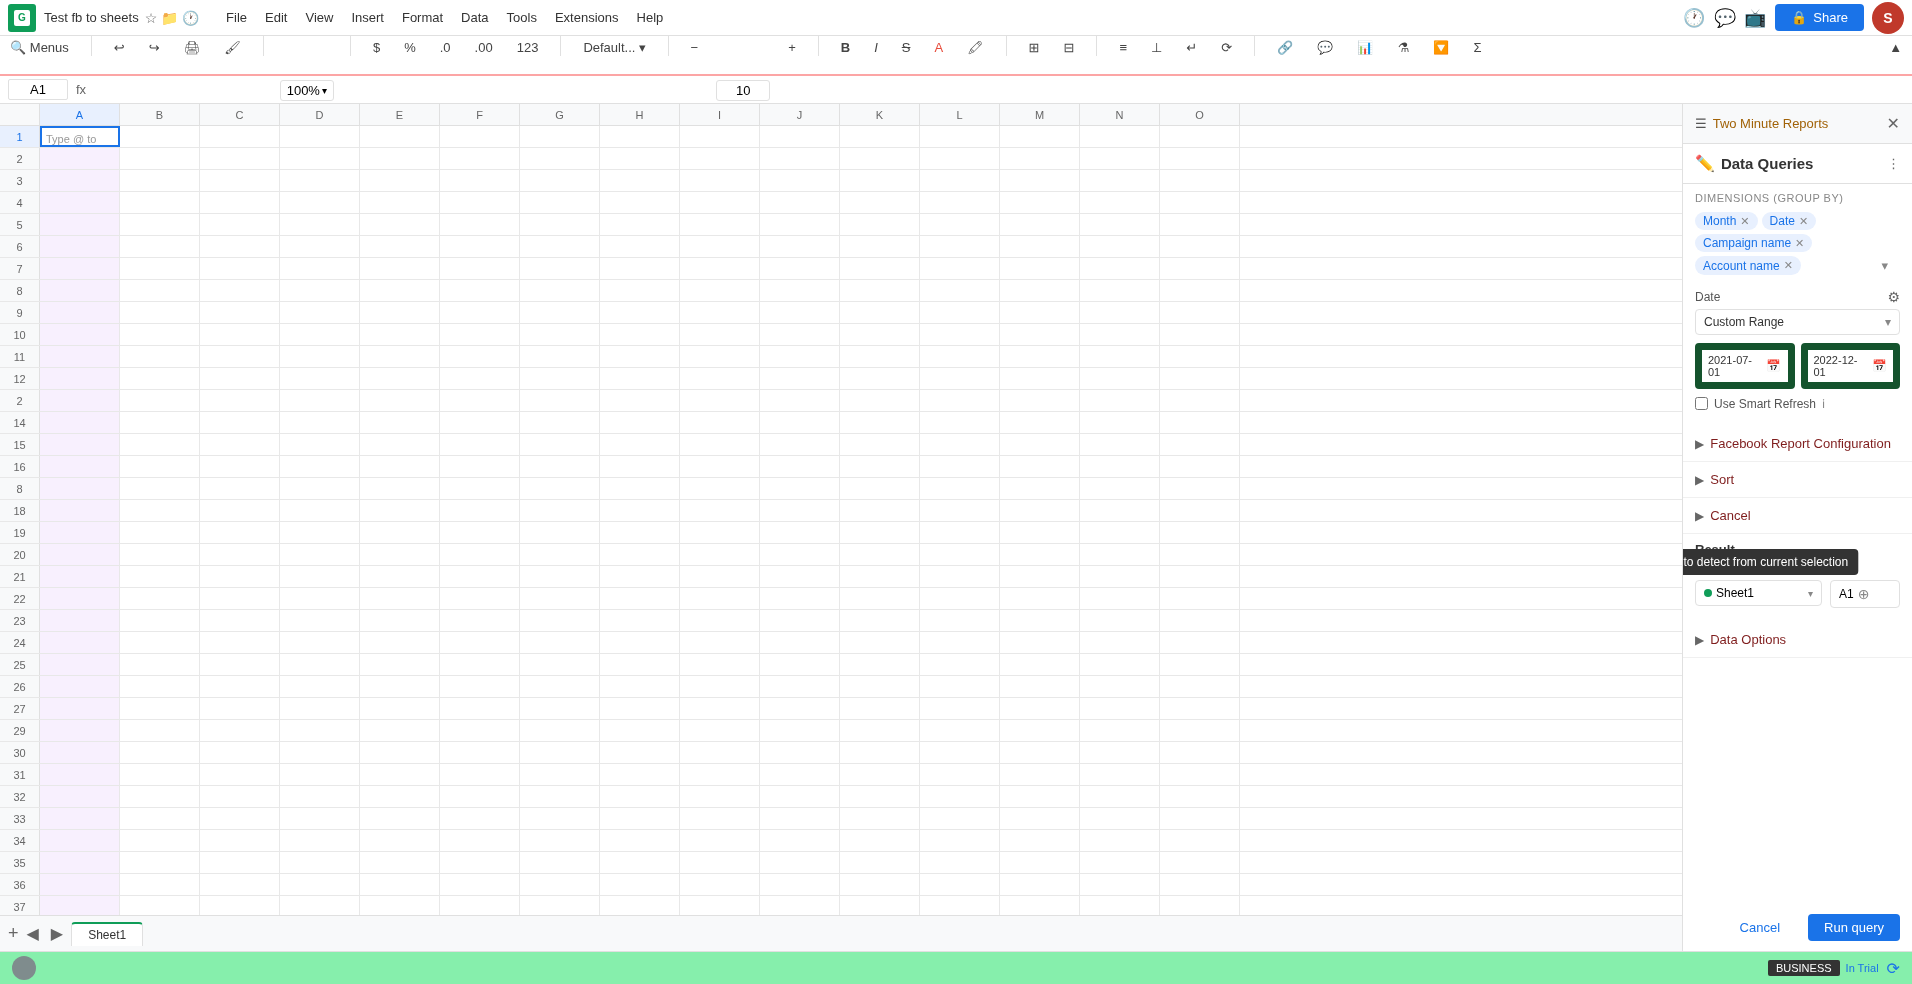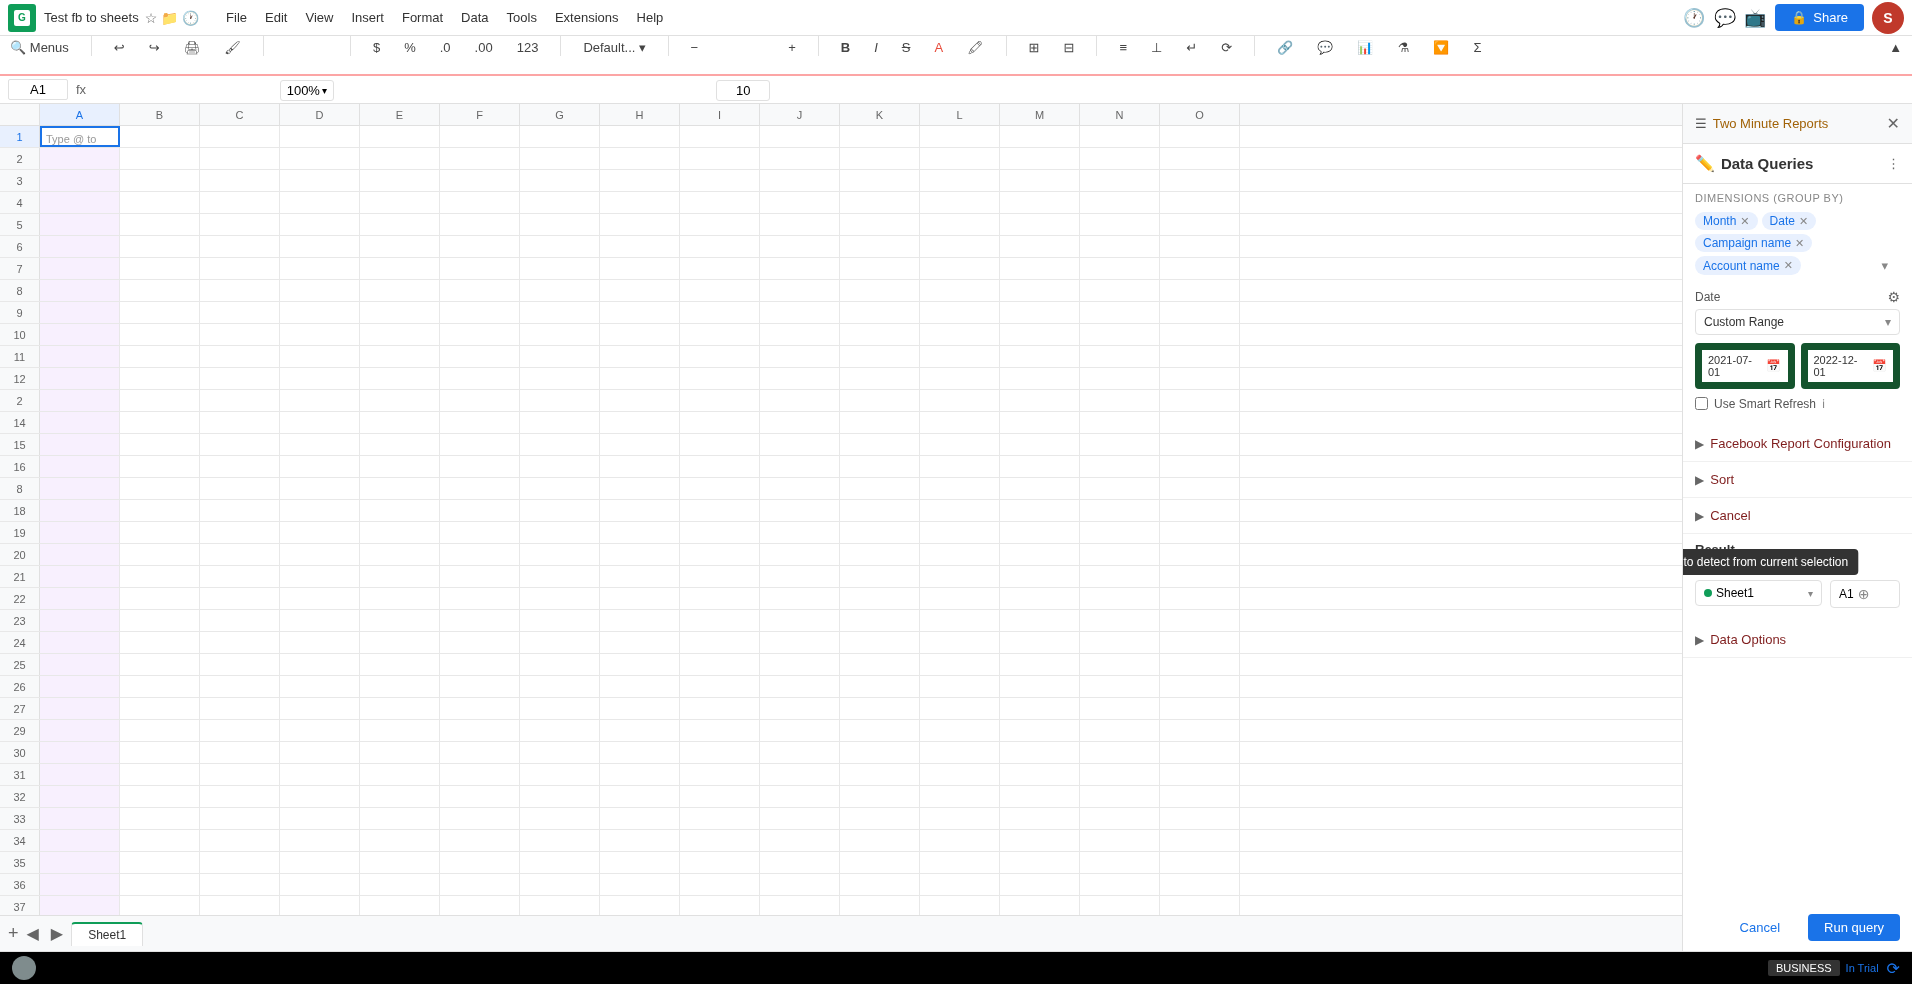--- a/index.html
+++ b/index.html
@@ -123,21 +123,21 @@
       z-index: 10; pointer-events: none;
     }
     .tooltip-container { position: relative; }
 
     
     .panel-footer { display: flex; align-items: center; justify-content: flex-end; padding: 10px 12px; gap: 16px; margin-top: auto; }
     .cancel-btn { background: none; border: none; color: #1a73e8; font-size: 13px; cursor: pointer; padding: 6px 12px; }
     .run-btn { background: #1a73e8; color: #fff; border: none; border-radius: 4px; padding: 6px 16px; font-size: 13px; cursor: pointer; font-weight: 500; }
 
     
-    .bottom-bar { display: flex; align-items: center; padding: 16px 12px; height: 27px; background: #000000; border-top: 1px solid #e0e0e0; }
+    .bottom-bar { display: flex; align-items: center; padding: 16px 12px; height: 27px; background: #86efac; border-top: 1px solid #e0e0e0; }
     .status-avatar { width: 24px; height: 24px; background: #7f8c8d; border-radius: 50%; }
     .bottom-spacer { flex: 1; }
     .business-badge { background: #333; color: #fff; font-size: 11px; padding: 2px 8px; border-radius: 2px; }
     .trial-badge { color: #1a73e8; font-size: 11px; margin-left: 6px; }
     .refresh-icon { color: #1a73e8; font-size: 16px; margin-left: 8px; cursor: pointer; }
 
     
     .panel-header-icons { display: flex; align-items: center; gap: 6px; }
   </style>
 </head>

